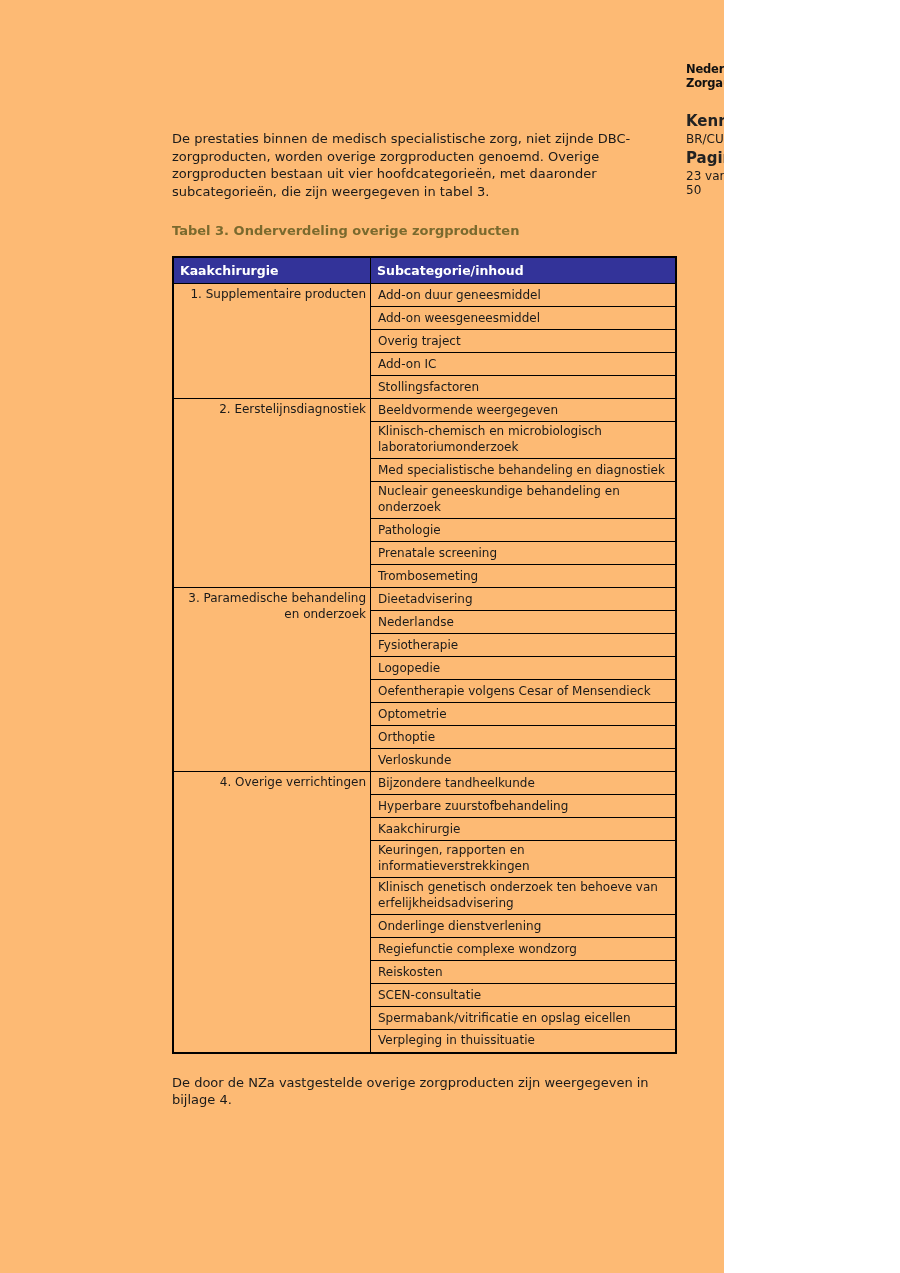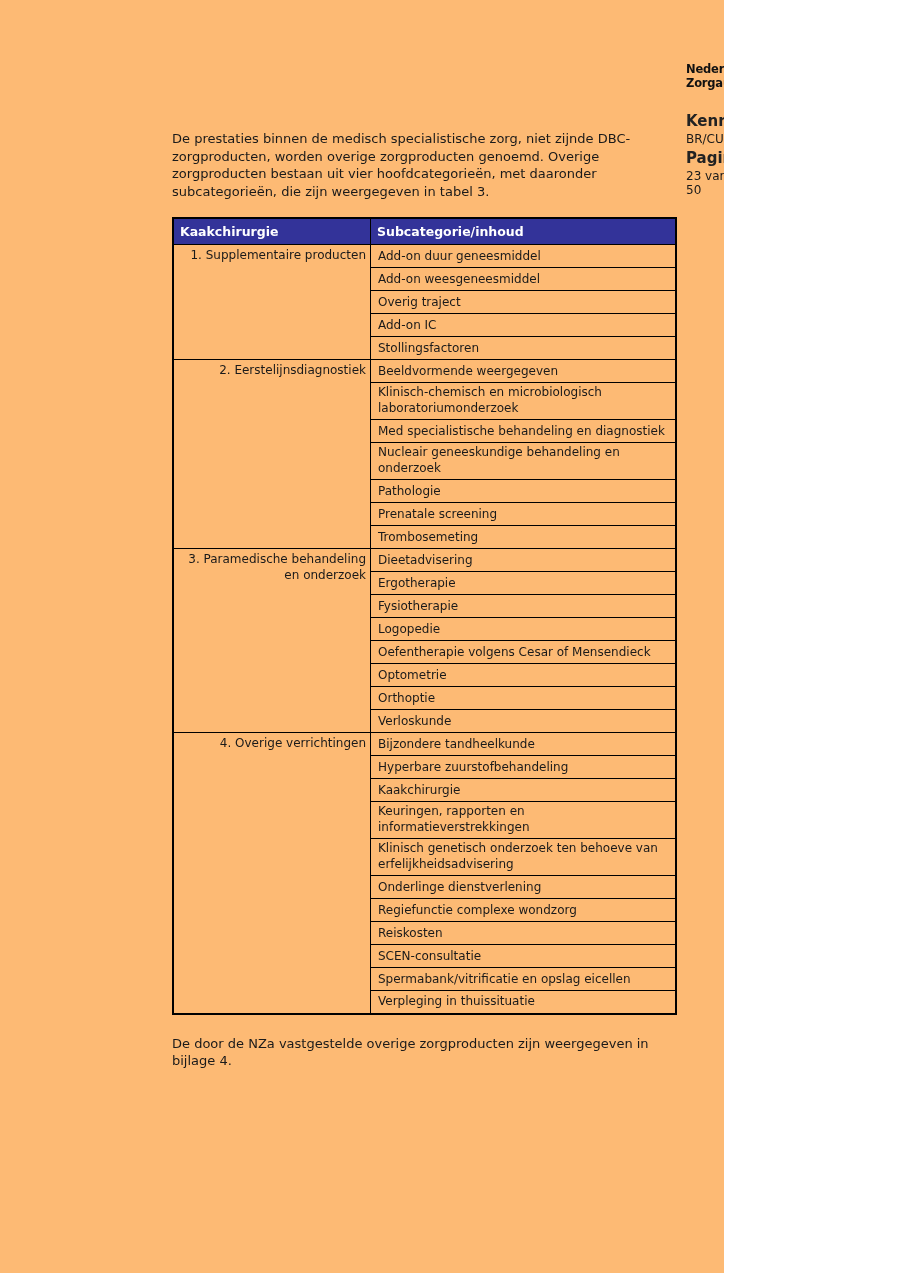--- a/index.html
+++ b/index.html
@@ -113,20 +113,21 @@
   </div>
 
   <div class="main">
 
 
     <p class="intro">De prestaties binnen de medisch specialistische zorg, niet zijnde DBC-
 zorgproducten, worden overige zorgproducten genoemd. Overige
 zorgproducten bestaan uit vier hoofdcategorieën, met daaronder
 subcategorieën, die zijn weergegeven in tabel 3.</p>
 
+    <h2 class="table-caption" style="color: rgb(122, 106, 46);">Tabel 3. Onderverdeling overige zorgproducten</h2>
 
     <table class="ozp">
       <thead>
         <tr>
           <th class="col-hoofd" style="background: rgb(51, 51, 153); color: rgb(255, 255, 255);">Kaakchirurgie</th>
           <th class="col-sub" style="background: rgb(51, 51, 153); color: rgb(255, 255, 255);">Subcategorie/inhoud</th>
         </tr>
       </thead>
       <tbody id="table-body">
           <tr>
@@ -168,21 +169,21 @@
           </tr>
           <tr>
             <td class="sub">Trombosemeting</td>
           </tr>
           <tr>
             <td class="cat" rowspan="8">3. Paramedische behandeling
 en onderzoek</td>
             <td class="sub">Dieetadvisering</td>
           </tr>
           <tr>
-            <td class="sub">Ergotherapie</td>
+            <td class="sub">Nederlandse</td>
           </tr>
           <tr>
             <td class="sub">Fysiotherapie</td>
           </tr>
           <tr>
             <td class="sub">Logopedie</td>
           </tr>
           <tr>
             <td class="sub">Oefentherapie volgens Cesar of Mensendieck</td>
           </tr>

